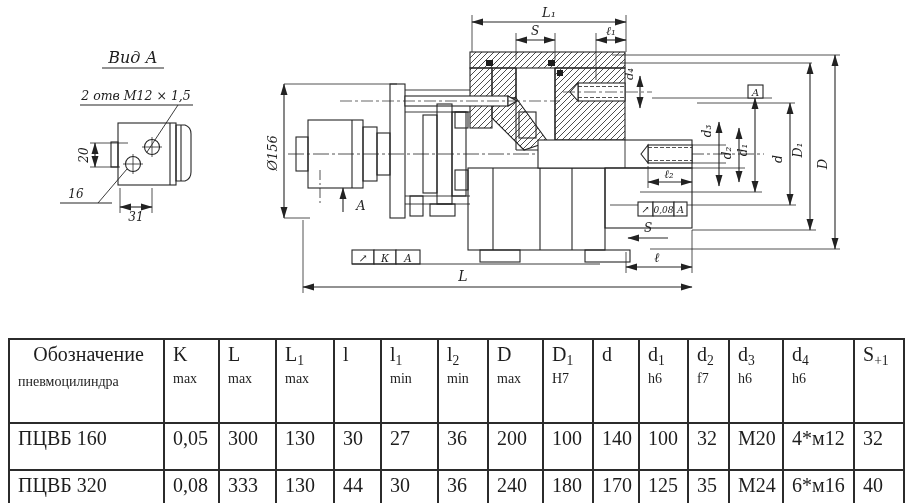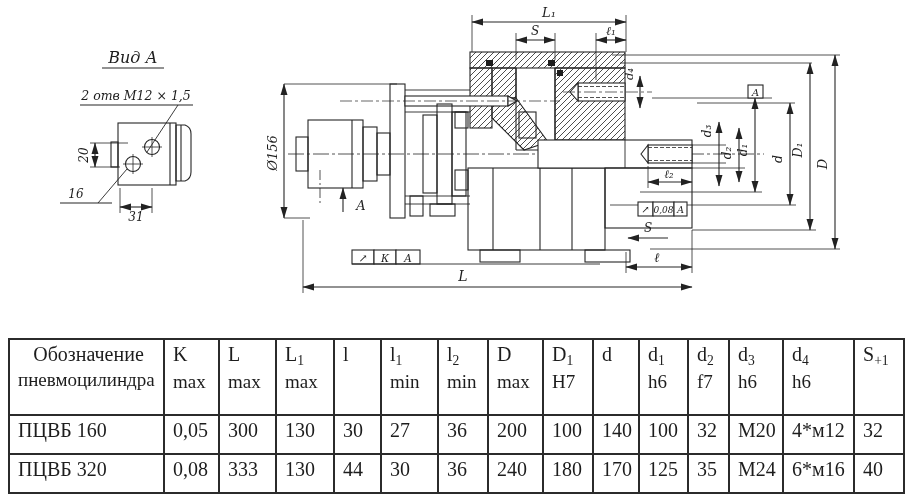--- a/index.html
+++ b/index.html
@@ -3,24 +3,24 @@
 <meta charset="utf-8">
 <style>
   html,body{margin:0;padding:0;background:#e8e8e8;}
   .page{position:relative;width:909px;height:503px;background:#ffffff;overflow:hidden;
         font-family:"Liberation Serif",serif;color:#1d1d1d;}
   svg text{font-family:"DejaVu Serif",serif;font-style:italic;fill:#1d1d1d;}
   
   table.dims{position:absolute;left:8px;top:338px;border-collapse:collapse;table-layout:fixed;
              width:895px;background:#fff;}
   table.dims td,table.dims th{border:2px solid #2b2b2b;font-weight:normal;vertical-align:top;
-             text-align:left;padding:2px 4px 8px 8px;font-size:20px;line-height:1.25;overflow:hidden;}
+             text-align:left;padding:2px 4px 16px 8px;font-size:20px;line-height:1.25;overflow:hidden;}
   table.dims th{height:64px;}
   table.dims td{height:27px;}
-  .h2{font-size:19px;}
+  .h2{font-size:14px;}
   .sub{font-size:0.68em;vertical-align:-0.3em;}
   .name-cell{padding-left:10px;border-radius:6px;}
   .c0h .l1{display:block;text-align:center;}
   .c0h .h2{text-align:left;}
 </style>
 </head>
 <body>
 
 <div class="page">
 

